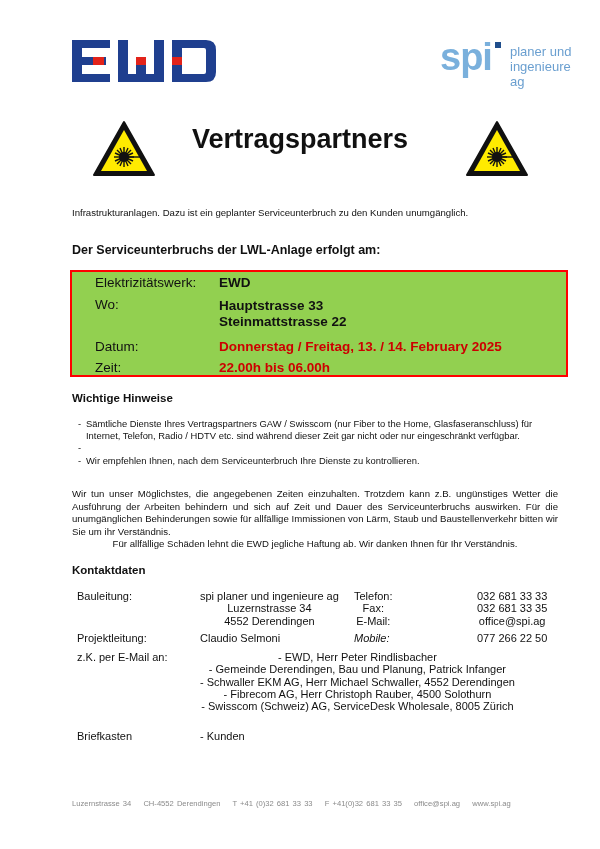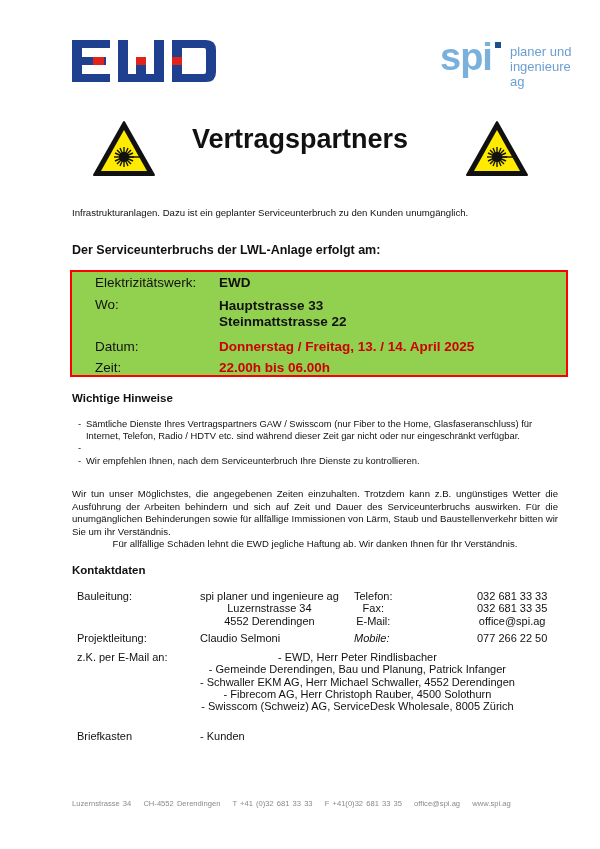--- a/index.html
+++ b/index.html
@@ -113,21 +113,21 @@
     <span class="info-label">Elektrizitätswerk:</span>
     <span class="info-val">EWD</span>
   </div>
   <div class="info-row" style="top:25px;">
     <span class="info-label">Wo:</span>
     <span class="info-val" style="top:1px;">Hauptstrasse 33</span>
     <span class="info-val" style="top:17px;">Steinmattstrasse 22</span>
   </div>
   <div class="info-row" style="top:67px;">
     <span class="info-label">Datum:</span>
-    <span class="info-val red">Donnerstag / Freitag, 13. / 14. April 2025</span>
+    <span class="info-val red">Donnerstag / Freitag, 13. / 14. February 2025</span>
   </div>
   <div class="info-row" style="top:88px;">
     <span class="info-label">Zeit:</span>
     <span class="info-val red">22.00h bis 06.00h</span>
   </div>
 </div>
 
 <div class="abs h2" style="top:392px; font-size:11.5px;">Wichtige Hinweise</div>
 <div class="abs hints">
   <div class="item">

